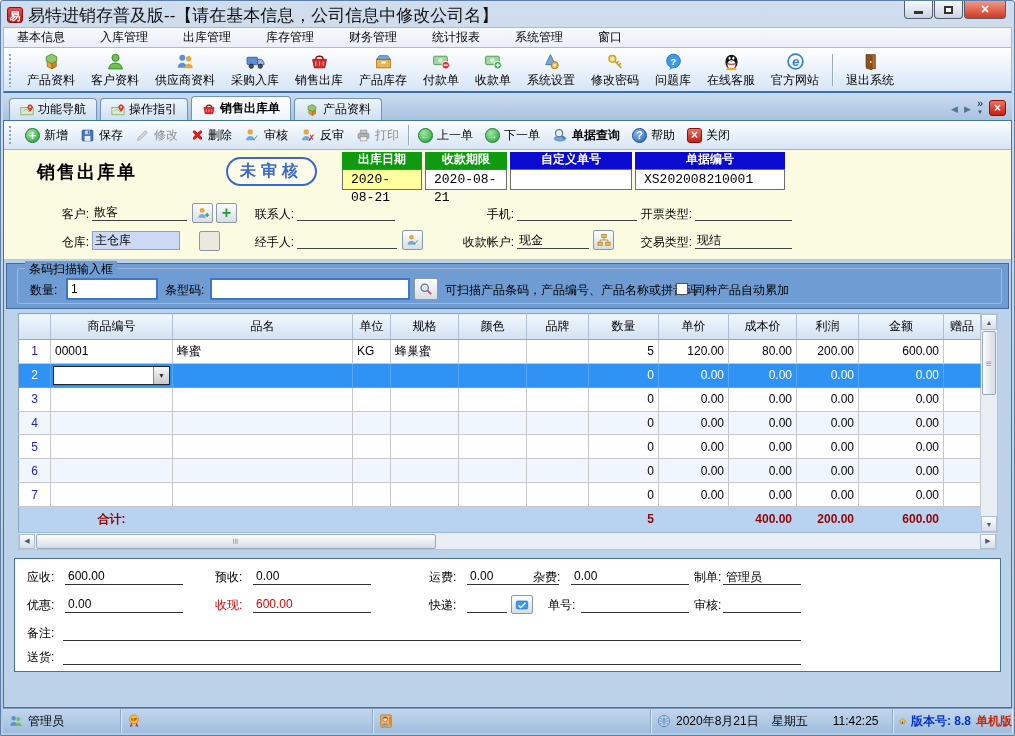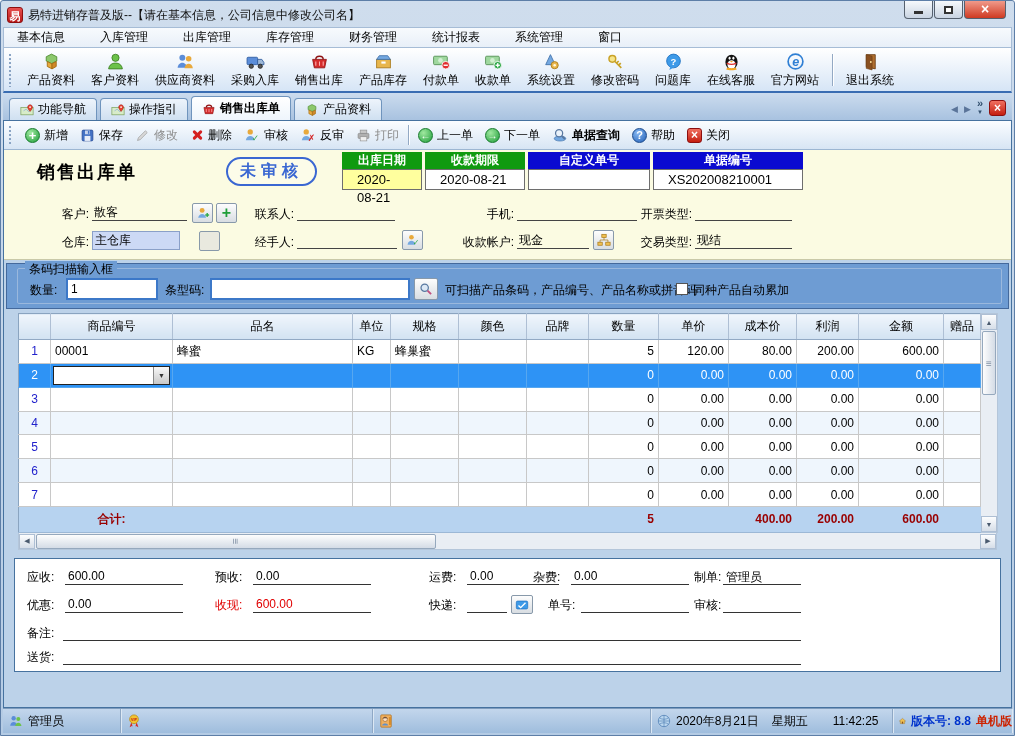--- a/index.html
+++ b/index.html
@@ -7,21 +7,21 @@
     font-family:"Liberation Sans","DejaVu Sans",sans-serif; font-size:12px; color:#000; }
   .window { position:relative; width:1015px; height:736px;
     border:1px solid #5d7ea7; border-radius:3px 3px 0 0;
     background:linear-gradient(#cfdded,#b4cbe4); padding:2px; }
 
   
   .titlebar { height:24px; display:flex; align-items:center; padding:0 4px; position:relative; }
   .applogo { width:16px; height:16px; background:linear-gradient(#e85050,#b81818); color:#fff;
     font-weight:bold; font-size:11px; line-height:16px; text-align:center; border-radius:3px;
     border:1px solid #8d0f0f; margin-right:5px; }
-  .title-text { font-size:12px; color:#111; }
+  .title-text { font-size:17px; color:#111; }
   .win-btns { position:absolute; top:-2px; right:6px; display:flex; }
   .wbtn { width:29px; height:18px; border:1px solid #55606e; border-top:none;
     border-radius:0 0 4px 4px; background:linear-gradient(#f6f9fc,#c9d4e2);
     display:flex; align-items:center; justify-content:center; margin-left:1px; }
   .wbtn.close { width:42px; background:linear-gradient(#f09a8a,#cf3a22); }
   .glyph-min { width:9px; height:3px; background:#333; margin-top:6px; }
   .glyph-max { width:9px; height:8px; border:2px solid #333; background:#fff; }
   .glyph-x::before { content:"×"; font-size:14px; font-weight:bold; color:#fff; line-height:14px; }
 
   
@@ -85,27 +85,27 @@
     background:linear-gradient(#f07060,#c41e10); display:flex; align-items:center; justify-content:center; }
   .sqclose::before { content:"×"; color:#fff; font-weight:bold; font-size:12px; line-height:12px; }
 
   
   .docpanel { position:relative; height:110px; background:#fbfbe2; border-bottom:1px solid #c9c9a8; }
   .doc-title { position:absolute; left:33px; top:10px; font-size:18px; font-weight:bold; letter-spacing:2px; }
   .stamp { position:absolute; left:222px; top:7px; border:2px solid #3a67d2; color:#3a67d2;
     border-radius:15px; padding:2px 12px; font-size:16px; font-weight:bold; letter-spacing:5px;
     background:rgba(255,255,255,.25); }
   .doc-cols { position:absolute; left:338px; top:2px; display:flex; }
-  .dcol { display:flex; flex-direction:column; margin-right:3px; }
+  .dcol { display:flex; flex-direction:column; margin-right:3px;font-family:Liberation Mono, monospace; }
   .dcol .hd { height:17px; color:#fff; font-weight:bold; text-align:center; line-height:17px; }
   .dcol .hd.green { background:#0f9a0f; } .dcol .hd.blue { background:#0a0ad0; }
-  .dcol .vl { height:21px; border:1px solid #6e6e6e; background:#fff; padding:1px 14px;
+  .dcol .vl { height:21px; border:1px solid #6e6e6e; background:#fff; padding:1px 8px;
     font-size:13px; line-height:18px; }
   .dcol .vl.yellow { background:#ffff9e; }
-  .w1{width:80px} .w2{width:100px} .w3{width:122px} .w4{width:150px}
+  .w1{width:80px} .w2{width:82px} .w3{width:122px} .w4{width:150px}
 
   .flabel { position:absolute; width:110px; text-align:right; }
   .fval { position:absolute; height:17px; border-bottom:1px solid #444; padding-left:2px; font-size:12px; }
   .fval.box { background:#ccd9f5; border:1px solid #8aa0c8; height:19px; }
   .sbtn { position:absolute; width:21px; height:20px; border:1px solid #8899aa; border-radius:2px;
     background:linear-gradient(#fdfdfd,#d8dde2); display:flex; align-items:center; justify-content:center; }
   .sbtn.blank { background:#e9e9df; }
   .plus-glyph::before { content:"+"; color:#1f9e3a; font-size:16px; font-weight:bold; line-height:14px; }
 
   

